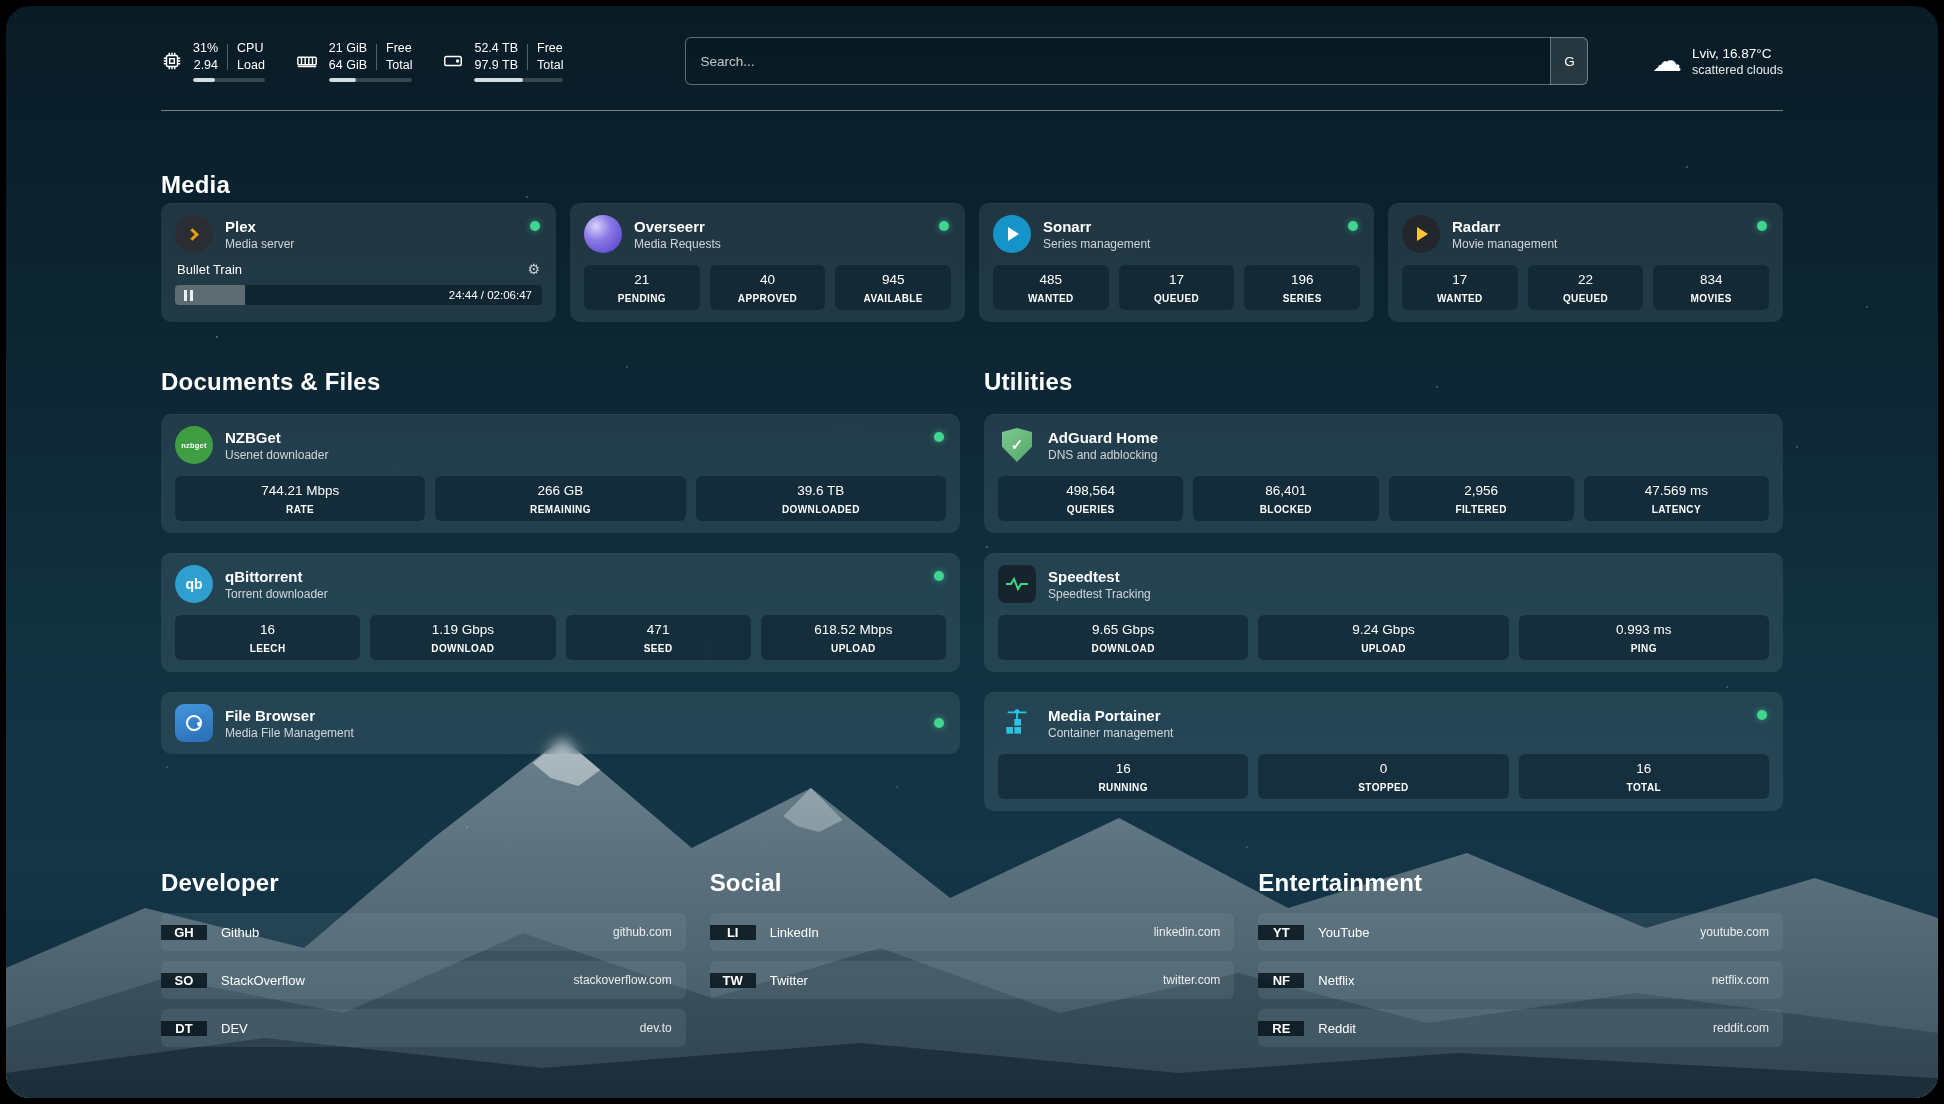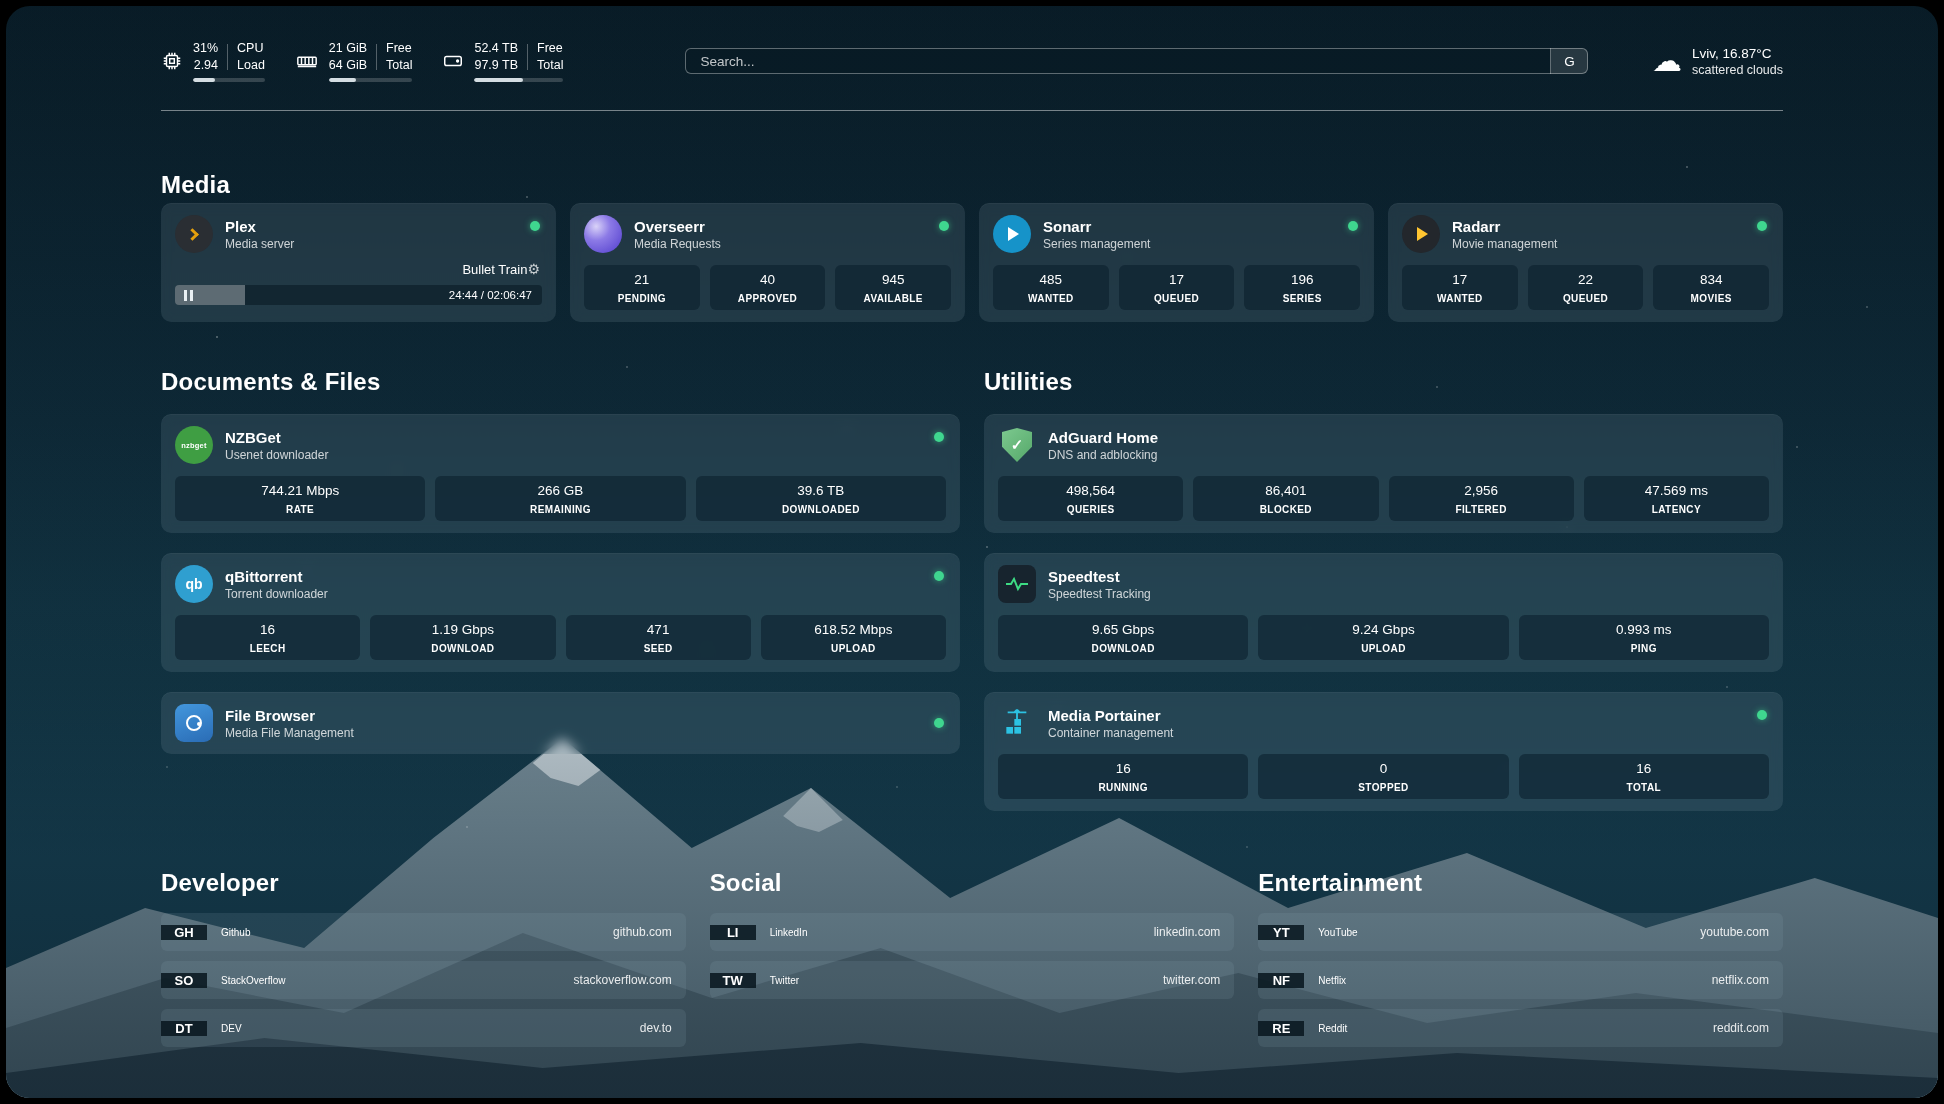--- a/index.html
+++ b/index.html
@@ -29,21 +29,21 @@
   .hw-group { display:flex; align-items:center; gap:10px; }
   .hw-icon svg { display:block; }
   .hw-body { display:flex; flex-direction:column; gap:4px; }
   .hw-rows { display:flex; align-items:center; gap:9px; font-size:12.5px; line-height:1.35; }
   .hw-col { display:flex; flex-direction:column; }
   .hw-vals { align-items:flex-end; }
   .hw-div { width:1px; height:26px; background:rgba(255,255,255,0.3); }
   .hw-bar { height:4px; border-radius:2px; background:rgba(255,255,255,0.18); overflow:hidden; }
   .hw-fill { height:100%; background:#d4dde2; border-radius:2px; }
 
-  .searchwrap { flex:1; margin:0 34px 0 92px; position:relative; height:26px; }
+  .searchwrap { flex:1; margin:0 34px 0 92px; position:relative; height:48px; }
   .search { width:100%; height:100%; background:rgba(8,25,34,0.55);
     border:1px solid rgba(255,255,255,0.35); border-radius:6px; color:#fff;
     padding:0 48px 0 14px; font-size:13.5px; font-family:"Liberation Sans",sans-serif; outline:none; }
   .search::placeholder { color:rgba(255,255,255,0.75); }
   .search-btn { position:absolute; right:0; top:0; height:100%; width:38px;
     background:rgba(255,255,255,0.13); border:none; border-left:1px solid rgba(255,255,255,0.28);
     border-radius:0 6px 6px 0; color:#fff; font-size:13.5px; cursor:pointer; }
   .weather { display:flex; align-items:center; gap:10px; cursor:pointer; }
   .cloud { font-size:30px; line-height:1; color:#fff; }
   .weather-text { display:flex; flex-direction:column; gap:2px; font-size:13.5px; }
@@ -64,21 +64,21 @@
   .app-sub { font-size:12px; color:rgba(255,255,255,0.78); }
   .status-dot { position:absolute; top:18px; right:16px; width:10px; height:10px; border-radius:50%;
     background:var(--accent,#3fd68f); box-shadow:0 0 6px rgba(63,214,143,.6); }
   .card-short .status-dot { top:50%; margin-top:-5px; }
   .stat-row { display:flex; gap:10px; margin-top:12px; }
   .stat-tile { flex:1; background:rgba(10,30,41,0.55); border-radius:6px; text-align:center; padding:7px 4px 6px; }
   .stat-value { font-size:13.5px; }
   .stat-label { font-size:10px; font-weight:700; letter-spacing:.4px; margin-top:6px; }
 
   
-  .plex-media { display:flex; align-items:center; justify-content:flex-end; margin:8px 2px 8px; font-size:13px; }
+  .plex-media { display:flex; align-items:center; justify-content:space-between; margin:8px 2px 8px; font-size:13px; }
   .gear { color:rgba(255,255,255,0.75); font-size:14px; cursor:pointer; }
   .plex-progress { position:relative; height:20px; border-radius:4px; background:rgba(9,27,37,0.6);
     display:flex; align-items:center; overflow:hidden; }
   .plex-fill { position:absolute; left:0; top:0; bottom:0; background:rgba(255,255,255,0.32); }
   .pause { position:relative; z-index:1; margin-left:9px; display:flex; gap:3px; cursor:pointer; }
   .pause i { width:3px; height:11px; background:#eaf0f3; display:block; }
   .plex-time { position:relative; z-index:1; margin-left:auto; margin-right:10px; font-size:11.5px;text-align:right; }
 
   
   .icon-circle { border-radius:50%; }
@@ -109,21 +109,21 @@
   .col-stack .card { margin-bottom:20px; }
   .col-stack .card:last-child { margin-bottom:0; }
 
   
   .bookmarks { display:grid; grid-template-columns:1fr 1fr 1fr; gap:24px; margin-top:58px; }
   .bm-title { margin-bottom:16px; }
   .bm-row { display:flex; align-items:center; height:38px; margin-bottom:10px; border-radius:6px;
     overflow:hidden; background:rgba(140,170,182,0.15); cursor:pointer; }
   .bm-abbr { width:46px; flex:none; background:rgba(7,21,29,0.85); display:flex;
     align-items:center; justify-content:center; font-size:13px; font-weight:600; }
-  .bm-name { align-self:center; padding-left:14px; font-size:10px; }
+  .bm-name { align-self:center; padding-left:14px; font-size:13px; }
   .bm-url { align-self:center; margin-left:auto; padding-right:14px; font-size:12px; color:rgba(255,255,255,0.88); }
 </style>
 </head>
 <body>
 
 <div class="window">
   <svg class="mountains" viewBox="0 0 1944 430" preserveAspectRatio="none">
     <polygon points="0,300 140,240 300,280 430,170 560,70 690,180 810,120 950,230 1120,150 1290,240 1470,185 1650,260 1820,210 1944,250 1944,430 0,430" fill="#93a7b2" opacity="0.85"></polygon>
     <polygon points="530,95 560,70 598,102 576,118 548,110" fill="#dde7ec" opacity="0.9"></polygon>
     <polygon points="782,148 810,120 842,152 818,164 796,158" fill="#ccd9e0" opacity="0.8"></polygon>

